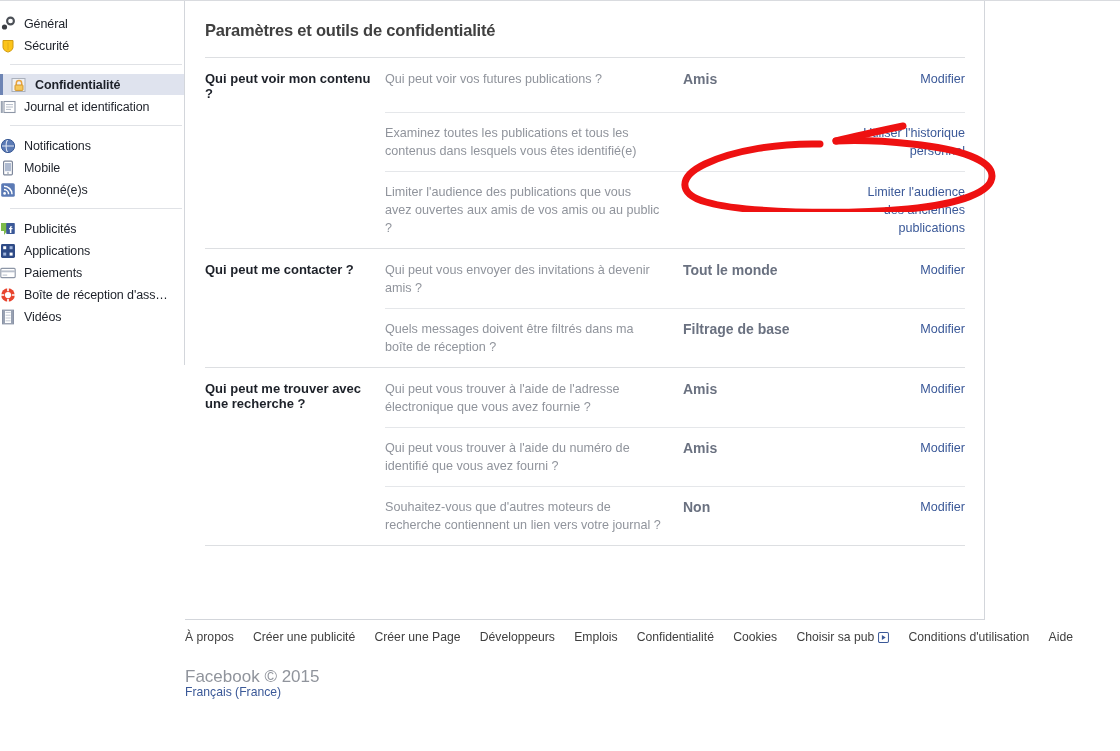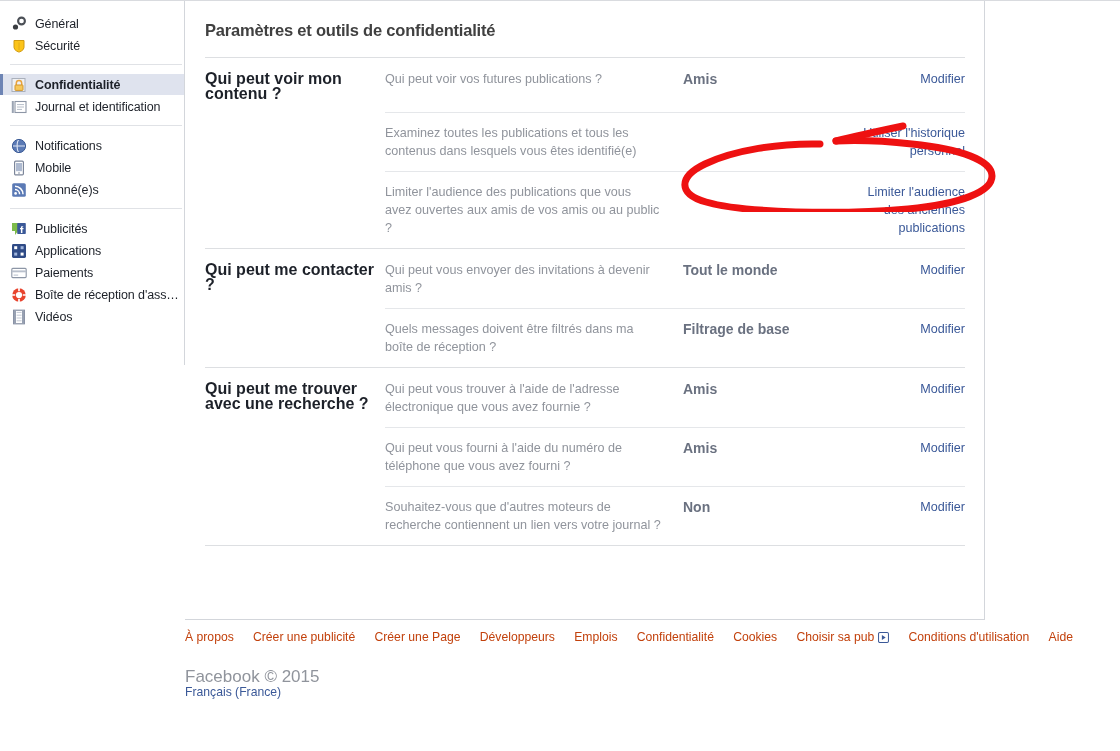--- a/index.html
+++ b/index.html
@@ -29,21 +29,20 @@
     padding-top: 12px;
   }
   .nav-group { padding: 0 0 0 0; }
   .nav-sep {
     height: 1px; background: #e0e2e6;
     margin: 8px 0 9px 10px; width: 172px;
   }
   .nav-item {
     display: flex; align-items: center;
     height: 21px;
-    padding-left: 11px;
     font-size: 12.5px;
     color: #1d2129;
     cursor: pointer;
     margin-bottom: 1px;
   }
   .nav-item.selected {
     background: #dfe3ee;
     font-weight: bold;
     border-left: 3px solid #6d84b4;
     padding-left: 8px;
@@ -87,21 +86,21 @@
     position: relative;
   }
   .row + .row::before {
     content: "";
     position: absolute;
     left: 180px; right: 0; top: 0;
     height: 1px; background: #e5e7ea;
   }
   .c-head {
     width: 180px; flex: 0 0 180px;
-    font-size: 16px; font-weight: bold;
+    font-size: 13px; font-weight: bold;
     color: #1d2129;
     line-height: 15px;
     padding-right: 10px;
     padding-top: 1px;
   }
   .c-q {
     width: 290px; flex: 0 0 290px;
     font-size: 12.6px;
     color: #90949c;
     line-height: 18px;
@@ -128,21 +127,21 @@
     height: 1px;
   }
 
   
   #footer {
     position: absolute; left: 185px; top: 630px;
     width: 888px;
     display: flex;
     align-items: center;
     font-size: 12.2px;
-    color: #c2410c;
+    color: #404040;
   }
   .f-link {
     cursor: pointer;
     white-space: nowrap;
     display: inline-flex;
     align-items: center;
   }
   .f-spacer { flex: 1 1 auto; }
   .adchoices-icon {
     display: inline-block;
@@ -327,21 +326,21 @@
         </div>
         <div class="section">
           <div class="row">
             <div class="c-head">Qui peut me trouver avec une recherche ?</div>
             <div class="c-q">Qui peut vous trouver à l'aide de l'adresse électronique que vous avez fournie ?</div>
             <div class="c-val">Amis</div>
             <div class="c-act">Modifier</div>
           </div>
           <div class="row">
             <div class="c-head"></div>
-            <div class="c-q">Qui peut vous fourni à l'aide du numéro de téléphone que vous avez fourni ?</div>
+            <div class="c-q">Qui peut vous trouver à l'aide du numéro de identifié que vous avez fourni ?</div>
             <div class="c-val">Amis</div>
             <div class="c-act">Modifier</div>
           </div>
           <div class="row">
             <div class="c-head"></div>
             <div class="c-q">Souhaitez-vous que d'autres moteurs de recherche contiennent un lien vers votre journal ?</div>
             <div class="c-val">Non</div>
             <div class="c-act">Modifier</div>
           </div>
         </div>

